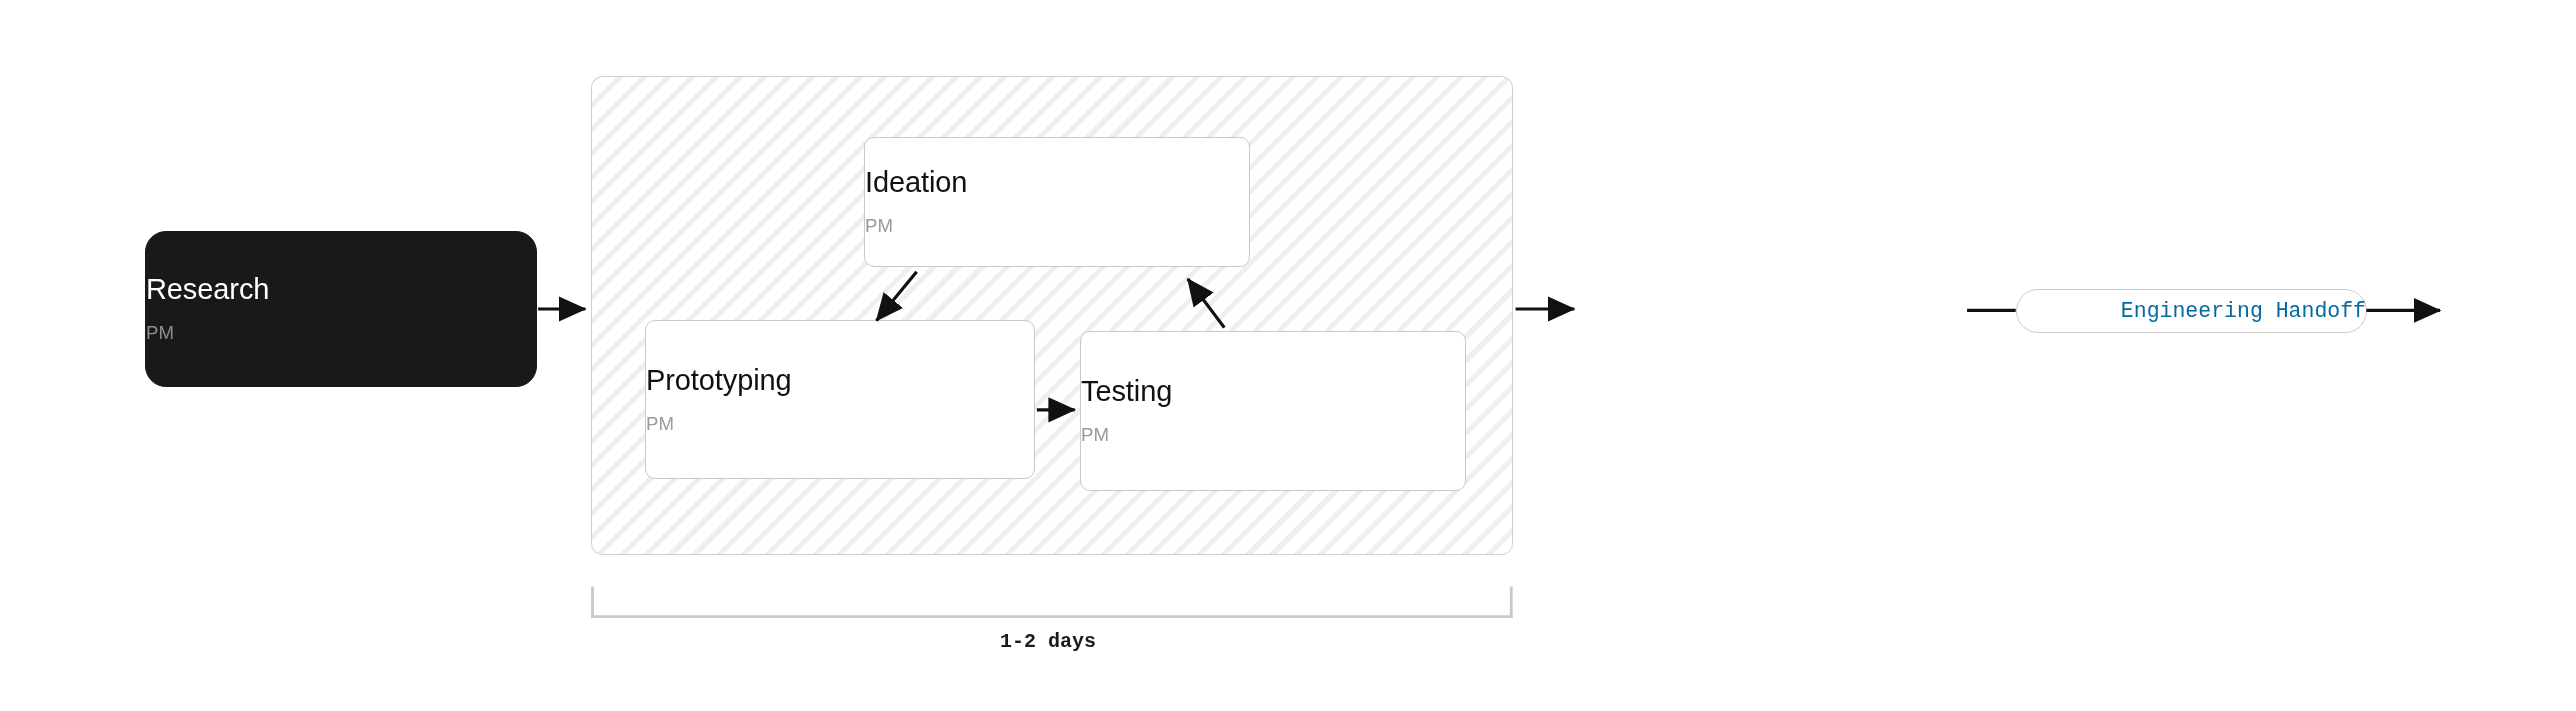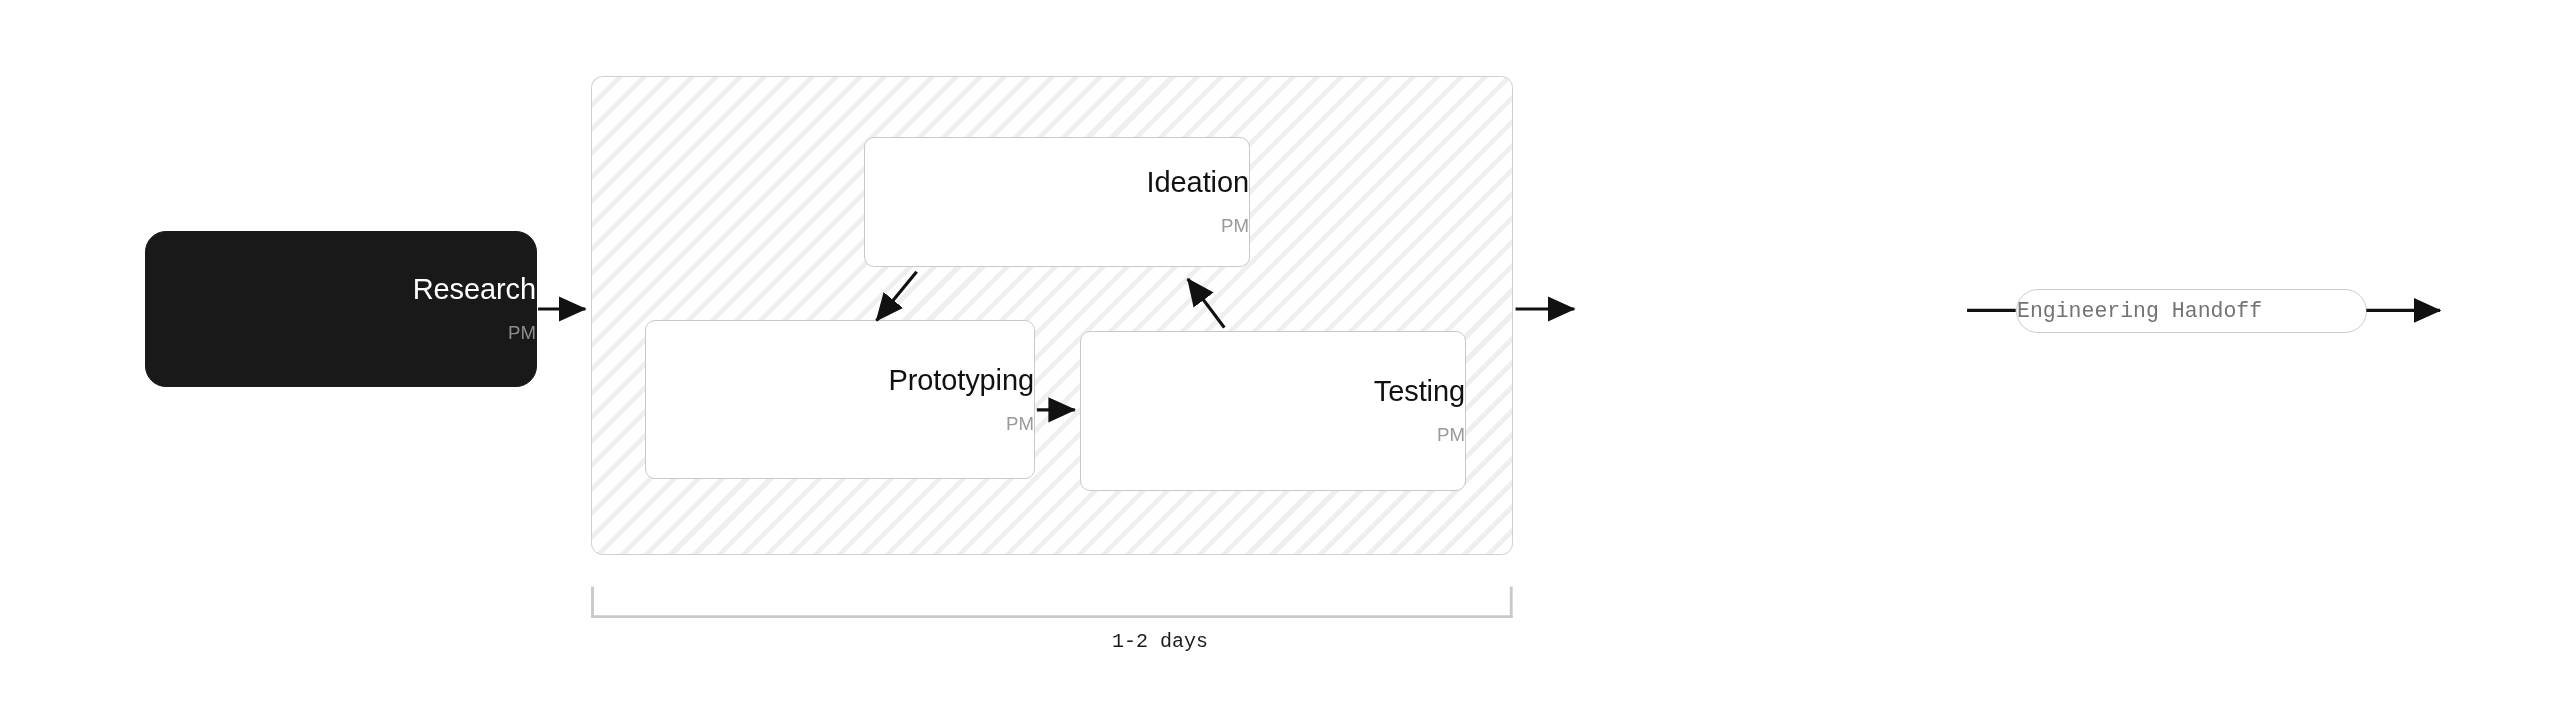--- a/index.html
+++ b/index.html
@@ -7,21 +7,21 @@
     width:2576px;height:711px;position:relative;overflow:hidden;
     font-family:"Liberation Sans", sans-serif;
     -webkit-font-smoothing:antialiased;
   }
   #canvas{position:absolute;inset:0;width:2576px;height:711px;}
 
   
   .node{
     position:absolute;box-sizing:border-box;
     display:flex;flex-direction:column;
-    align-items:flex-end;justify-content:center;
+    align-items:flex-start;justify-content:center;
     background:#ffffff;border:1.4px solid #c9c9c9;border-radius:10px;
     text-align:center;
   }
   .node .title{
     font-size:29px;font-weight:400;color:#111111;line-height:1.1;
     letter-spacing:-0.1px;white-space:nowrap;
   }
   .node .subtitle{
     font-size:18.6px;font-weight:400;color:#9a9a9a;line-height:1.1;
     margin-top:17px;white-space:nowrap;
@@ -40,24 +40,24 @@
     background-image:repeating-linear-gradient(
         135deg,
         #efefef 0px, #efefef 5px,
         #ffffff 5px, #ffffff 17px);
     overflow:hidden;
   }
 
   
   .pill{
     position:absolute;box-sizing:border-box;
-    display:flex;align-items:center;justify-content:flex-start;
+    display:flex;align-items:center;justify-content:flex-end;
     background:#ffffff;border:1.4px solid #cccccc;border-radius:715px;
     font-family:"Liberation Mono", monospace;
-    font-size:21.5px;color:#737373;white-space:nowrap;letter-spacing:0px;
+    font-size:21.5px;color:#0369a1;white-space:nowrap;letter-spacing:0px;
   }
 
   
   #measure-bracket{position:absolute;}
   #measure-label{
     position:absolute;text-align:center;
     font-family:"Liberation Mono", monospace;
     font-size:20px;color:#1b1b1b;white-space:nowrap;
   }
 
@@ -90,21 +90,21 @@
   <div class="node" id="node-testing" style="left: 1080px; top: 331px; width: 386px; height: 160px;">
     <div class="title">Testing</div>
     <div class="subtitle">PM</div>
   </div>
 
 
   <div class="pill" id="pill-engineering-handoff" style="left: 2016px; top: 289px; width: 351px; height: 44px;">
     <span>Engineering Handoff</span>
   </div>
 
-  <div id="measure-label" style="left: 1112px; top: 630px;">1-2 days</div>
+  <div id="measure-label" style="left: 1000px; top: 630px; font-weight: bold;">1-2 days</div>
 
   <svg id="edges" viewBox="0 0 3600 994" preserveAspectRatio="none">
     <defs>
       <marker id="arrowhead" markerWidth="9" markerHeight="9" refX="8.2" refY="4.5" orient="auto" markerUnits="strokeWidth">
         <path d="M0,0.6 L8.6,4.5 L0,8.4 Z" fill="#111111"></path>
       </marker>
     </defs>
 
     <g id="measure-bracket" stroke="#c9c9c9" stroke-width="4" fill="none" stroke-linecap="butt">
       <line x1="828" y1="820" x2="828" y2="864"></line>

